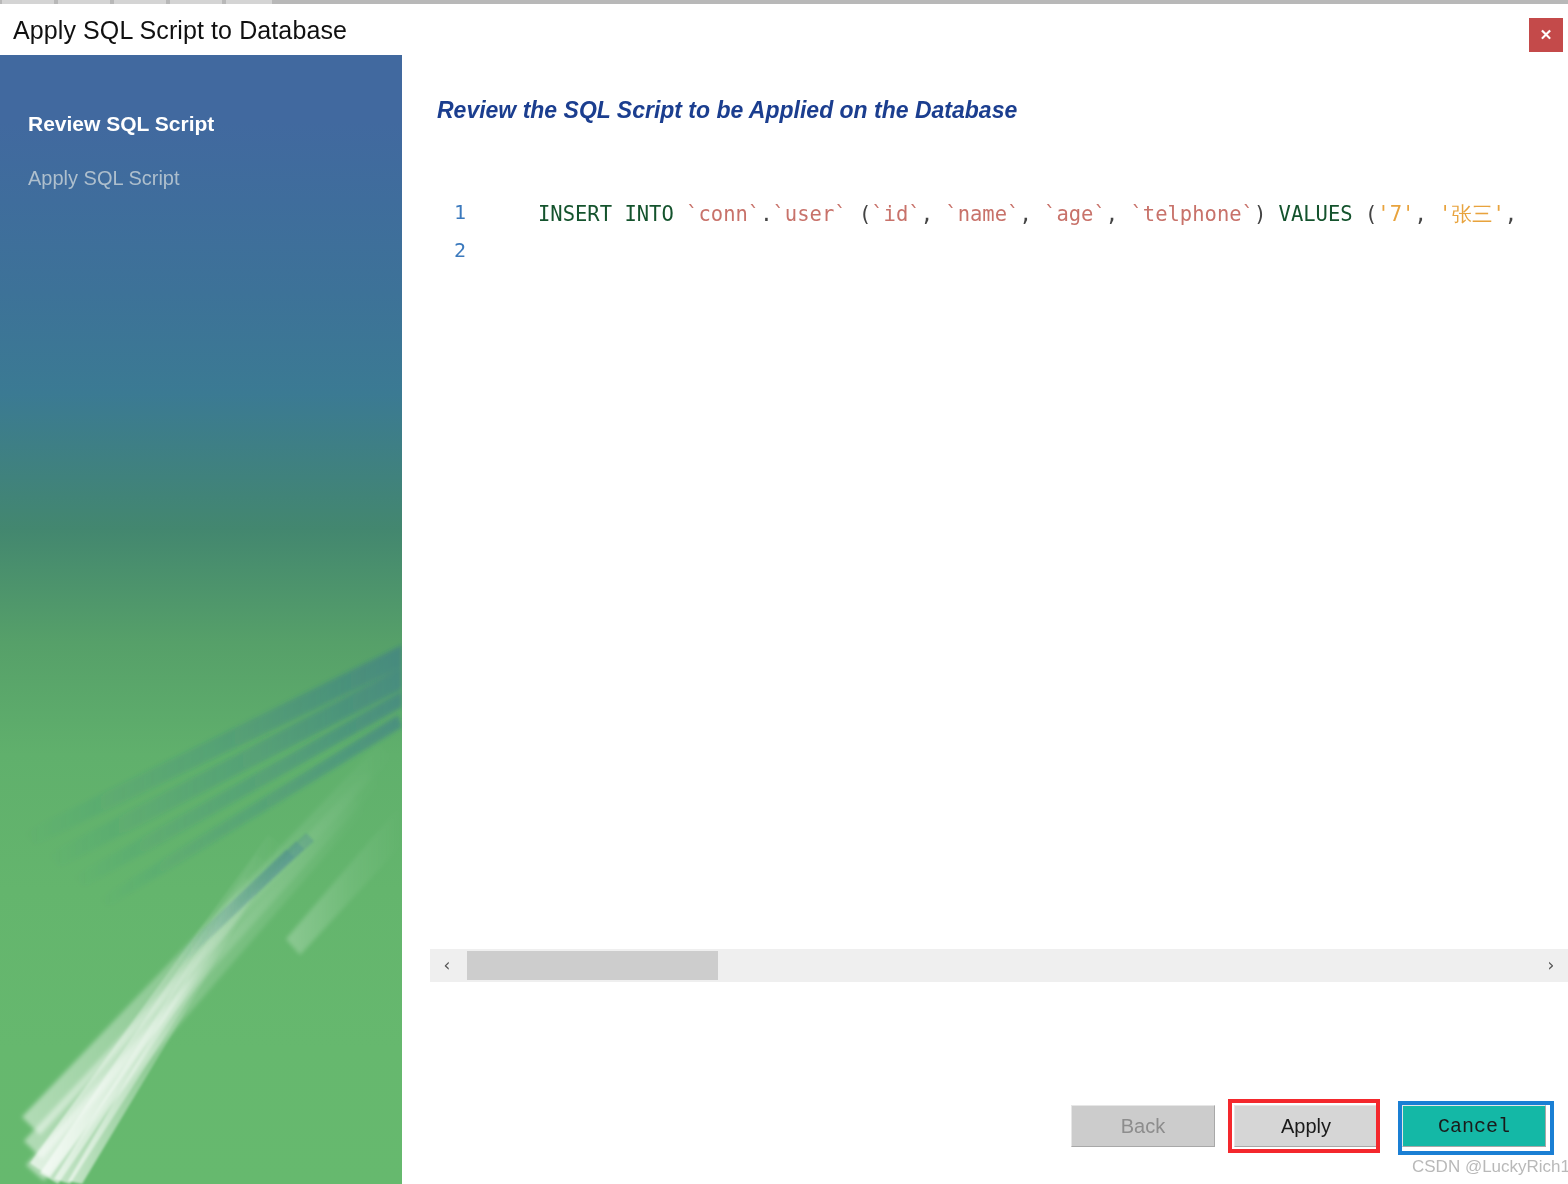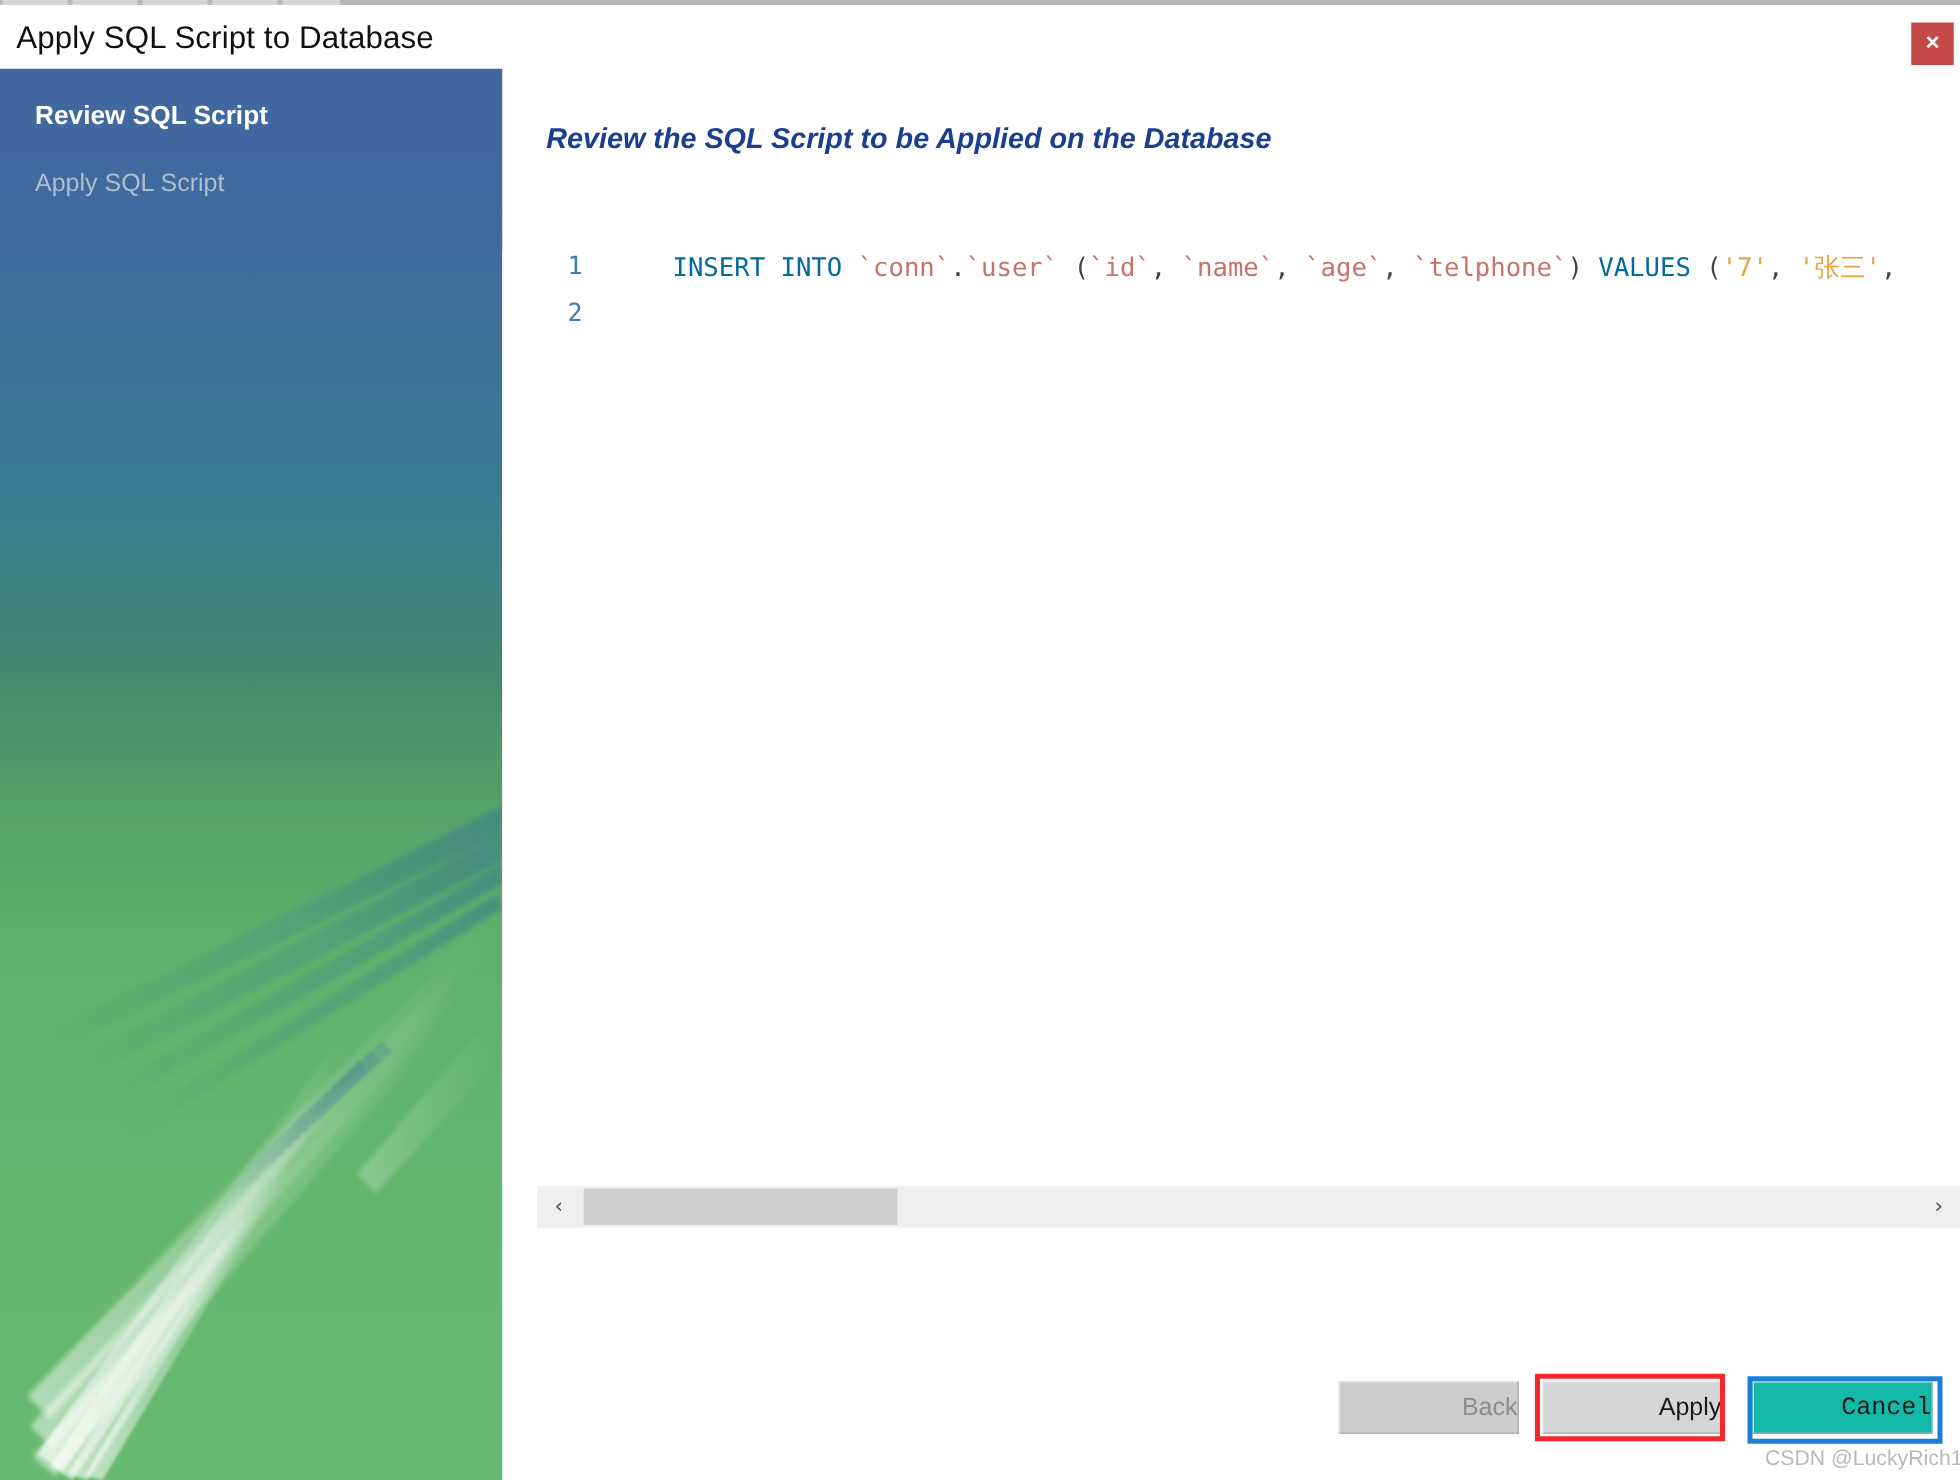--- a/index.html
+++ b/index.html
@@ -103,20 +103,21 @@
   #sidebar-streaks {
     position: absolute;
     inset: 0;
     pointer-events: none;
   }
   .nav-item {
     position: absolute;
     left: 28px;
     white-space: nowrap;
     z-index: 3;
+    margin-top: 31px;
   }
   #nav-review {
     top: 26px;
     font-size: 21px;
     font-weight: bold;
     color: #ffffff;
   }
   #nav-apply {
     top: 81px;
     font-size: 20px;
@@ -169,21 +170,21 @@
     text-align: right;
     color: #3b79bd;
     font-family: "DejaVu Sans Mono", monospace;
     font-size: 20px;
   }
   .code-line .code-text {
     position: absolute;
     left: 136px;
     white-space: pre;
   }
-  .tok-kw   { color: #0369a1; }
+  .tok-kw   { color: #14532d; }
   .tok-id   { color: #c8726a; margin-top: 33px; }
   .tok-punc { color: #444444; }
   .tok-str  { color: #e8a33d; }
 
   
   #hscrollbar {
     position: absolute;
     left: 28px;
     top: 894px;
     width: 1138px;
@@ -232,21 +233,20 @@
     background: #cccccc;
     border-top: 1px solid #e6e6e6;
     border-left: 1px solid #e6e6e6;
     border-right: 1px solid #a8a8a8;
     border-bottom: 1px solid #a8a8a8;
     font-family: "Liberation Sans", sans-serif;
     font-size: 20px;
     color: #1a1a1a;
     cursor: pointer;
     padding: 0;
-    text-align: right;
   }
   #btn-back {
     left: 669px;
     width: 144px;
     color: #8d8d8d;
     cursor: default;
   }
   #btn-apply {
     left: 832px;
     width: 144px;

